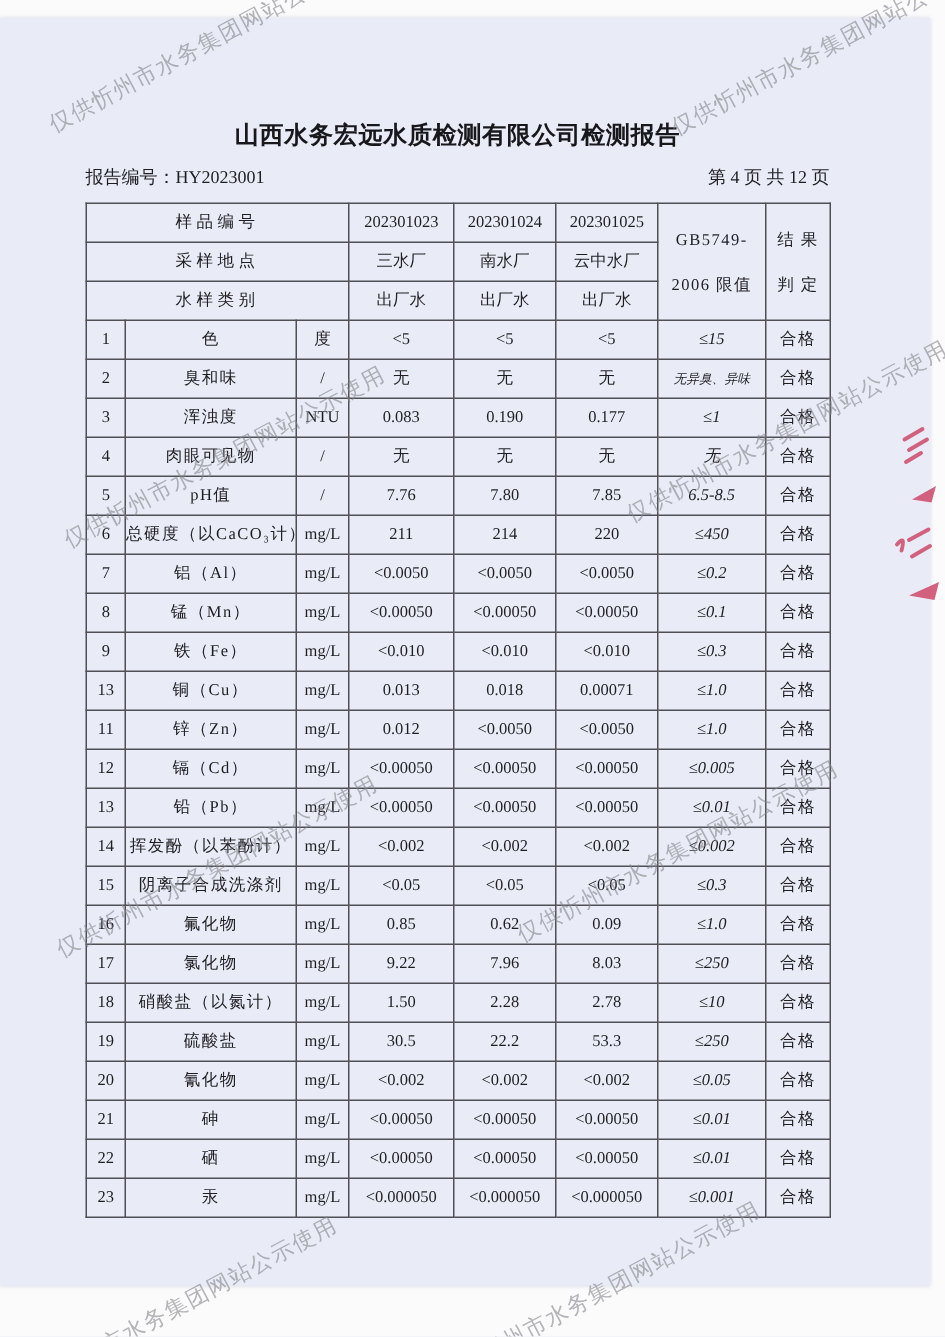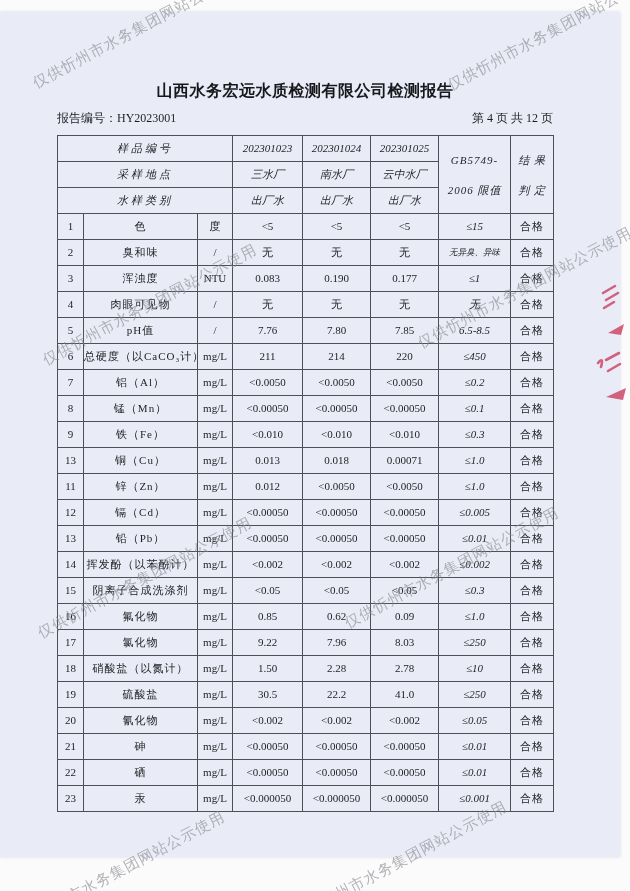--- a/index.html
+++ b/index.html
@@ -36,21 +36,21 @@
   table.report{
     position:absolute;left:57px;top:135px;width:496px;
     border-collapse:collapse;table-layout:fixed;
   }
   table.report td{
     border:1px solid var(--line);
     height:25px;padding:0;overflow:hidden;
     text-align:center;vertical-align:middle;
     font-size:11px;line-height:1.1;white-space:nowrap;
   }
-  thead td{font-size:11.5px;font-style:italic;}
+  thead td{font-size:11.5px;}
   .hlabel{letter-spacing:3px;}
   .head-2line div{line-height:30px;letter-spacing:1px;}
   .c-no{font-size:11px;}
   .c-name{text-align:left;padding-left:7px;letter-spacing:1px;}
   .c-unit{font-size:10px;}
   .c-val{font-size:11px;}
   .c-limit{font-size:11px;font-style:italic;}
   .c-limit.small{font-size:8.5px;letter-spacing:0;}
   .c-result{font-size:11px;letter-spacing:1px;}
   .wm-layer{position:absolute;left:0;top:0;width:630px;height:891px;pointer-events:none;z-index:5;}
@@ -293,21 +293,21 @@
         <td class="c-val">2.78</td>
         <td class="c-limit">≤10</td>
         <td class="c-result">合格</td>
       </tr>
       <tr>
         <td class="c-no">19</td>
         <td class="c-name">硫酸盐</td>
         <td class="c-unit">mg/L</td>
         <td class="c-val">30.5</td>
         <td class="c-val">22.2</td>
-        <td class="c-val">41.0</td>
+        <td class="c-val">53.3</td>
         <td class="c-limit">≤250</td>
         <td class="c-result">合格</td>
       </tr>
       <tr>
         <td class="c-no">20</td>
         <td class="c-name">氰化物</td>
         <td class="c-unit">mg/L</td>
         <td class="c-val">&lt;0.002</td>
         <td class="c-val">&lt;0.002</td>
         <td class="c-val">&lt;0.002</td>

